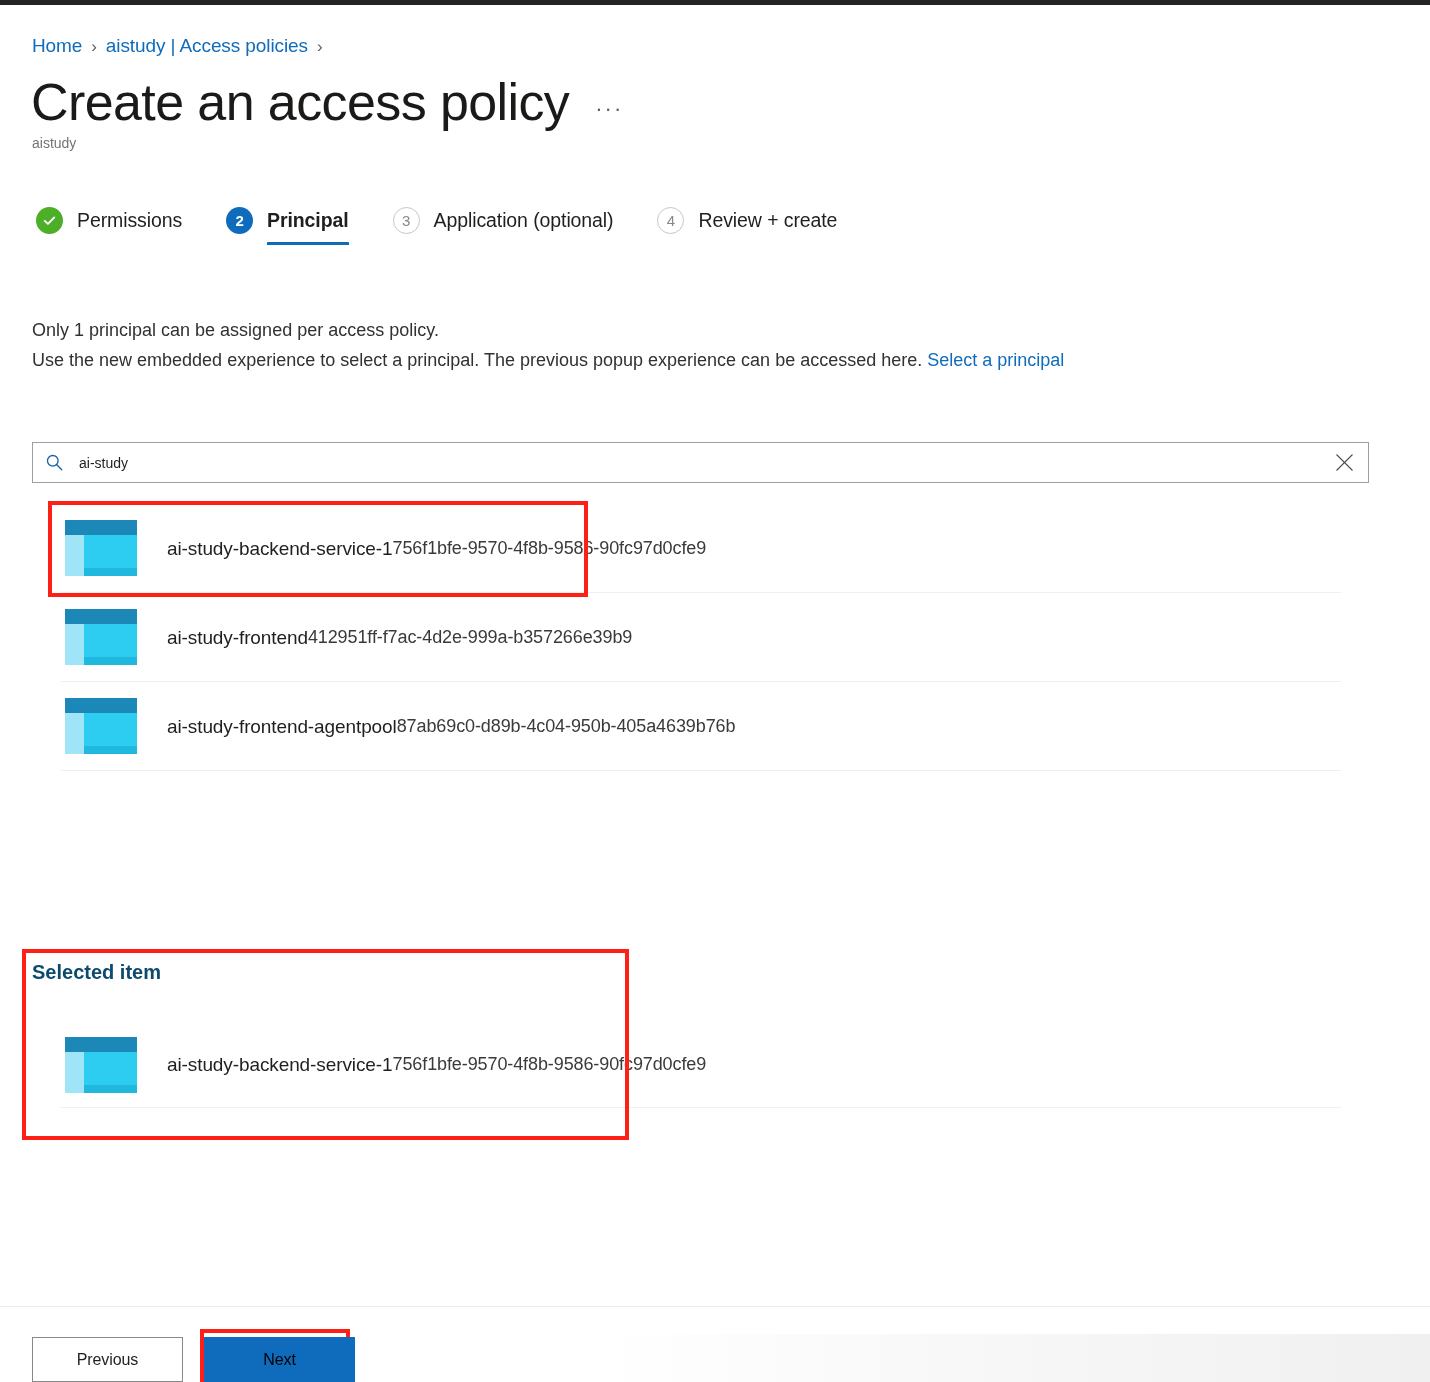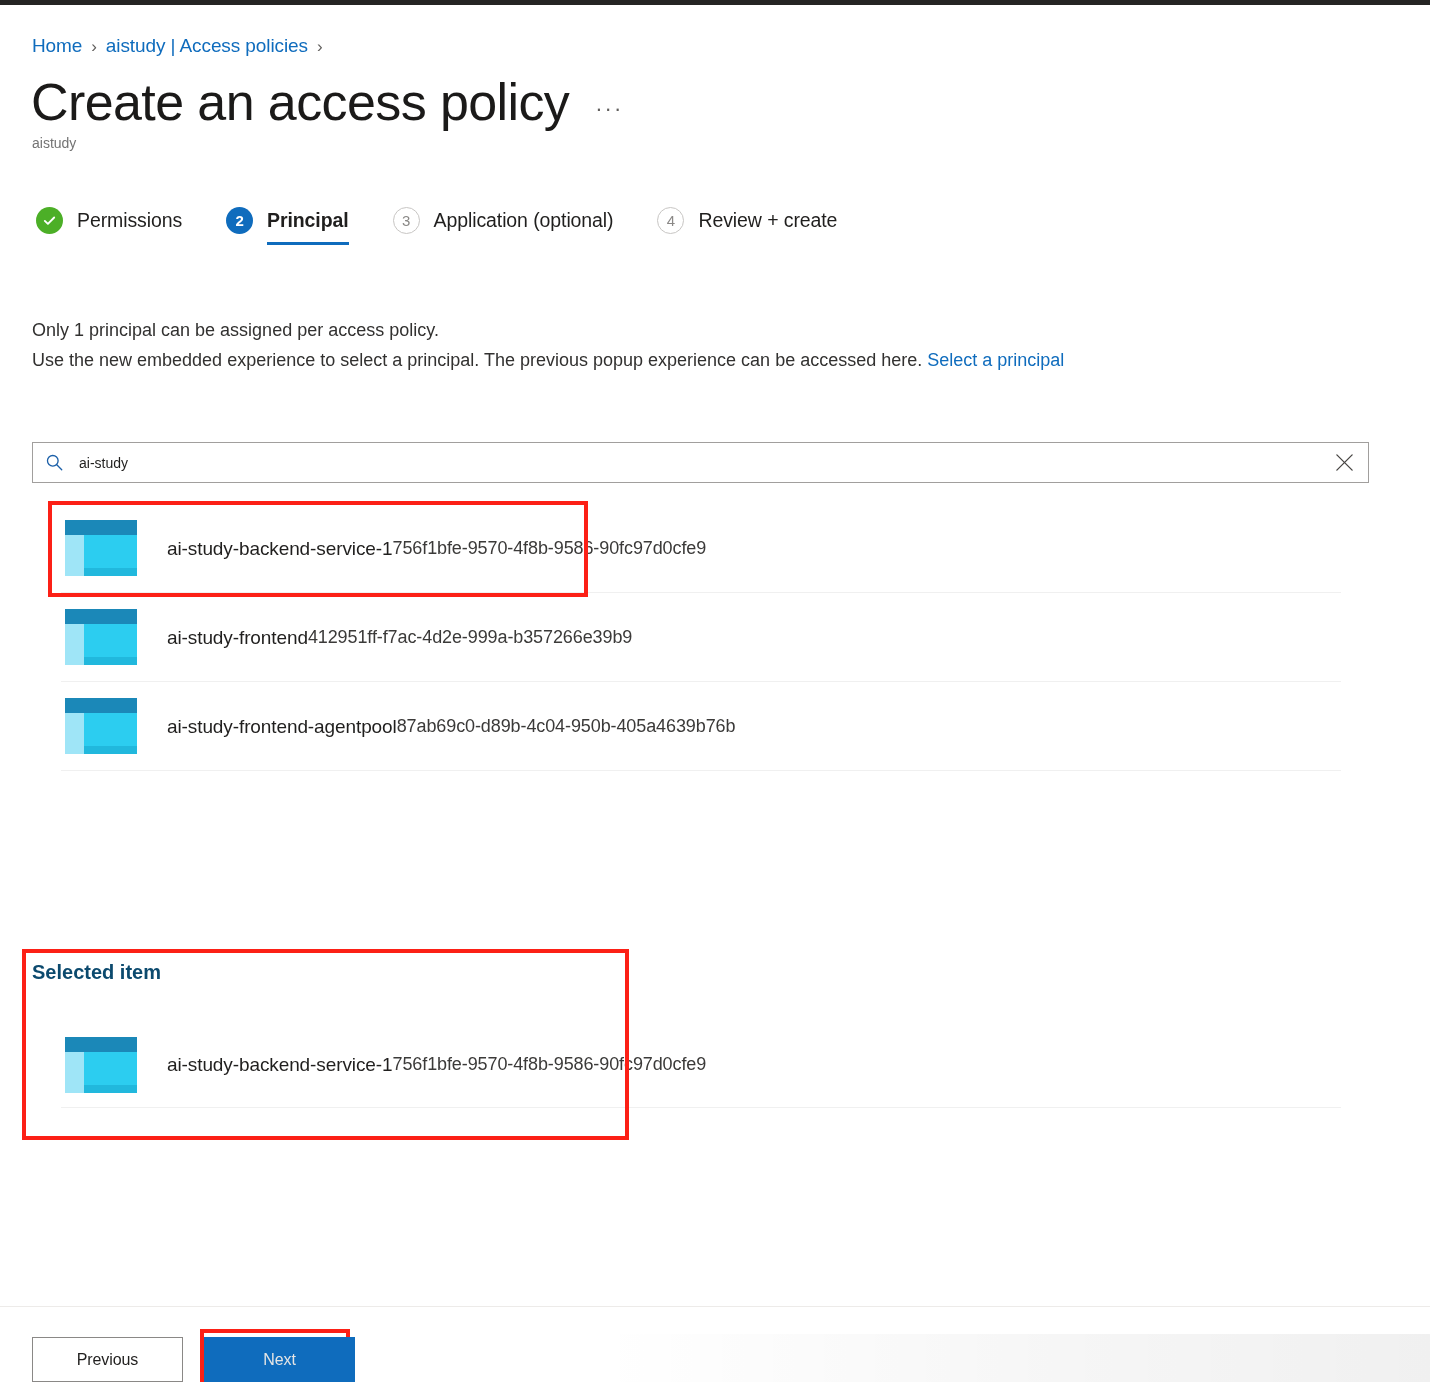--- a/index.html
+++ b/index.html
@@ -332,21 +332,21 @@
     letter-spacing: -0.1px;
   }
   .btn-secondary {
     background: #ffffff;
     border: 1px solid #8a8886;
     color: #201f1e;
   }
   .btn-primary {
     background: #0f6cbd;
     border: 1px solid #0f6cbd;
-    color: #e5e5e5;
+    color: #000000;
     margin-left: 21px;
   }
   .corner-shade {
     position: absolute;
     right: 0;
     bottom: 0;
     width: 836px;
     height: 62px;
     background: linear-gradient(to right, rgba(0,0,0,0) 0%, rgba(0,0,0,0.035) 55%, rgba(0,0,0,0.06) 100%);
     pointer-events: none;

